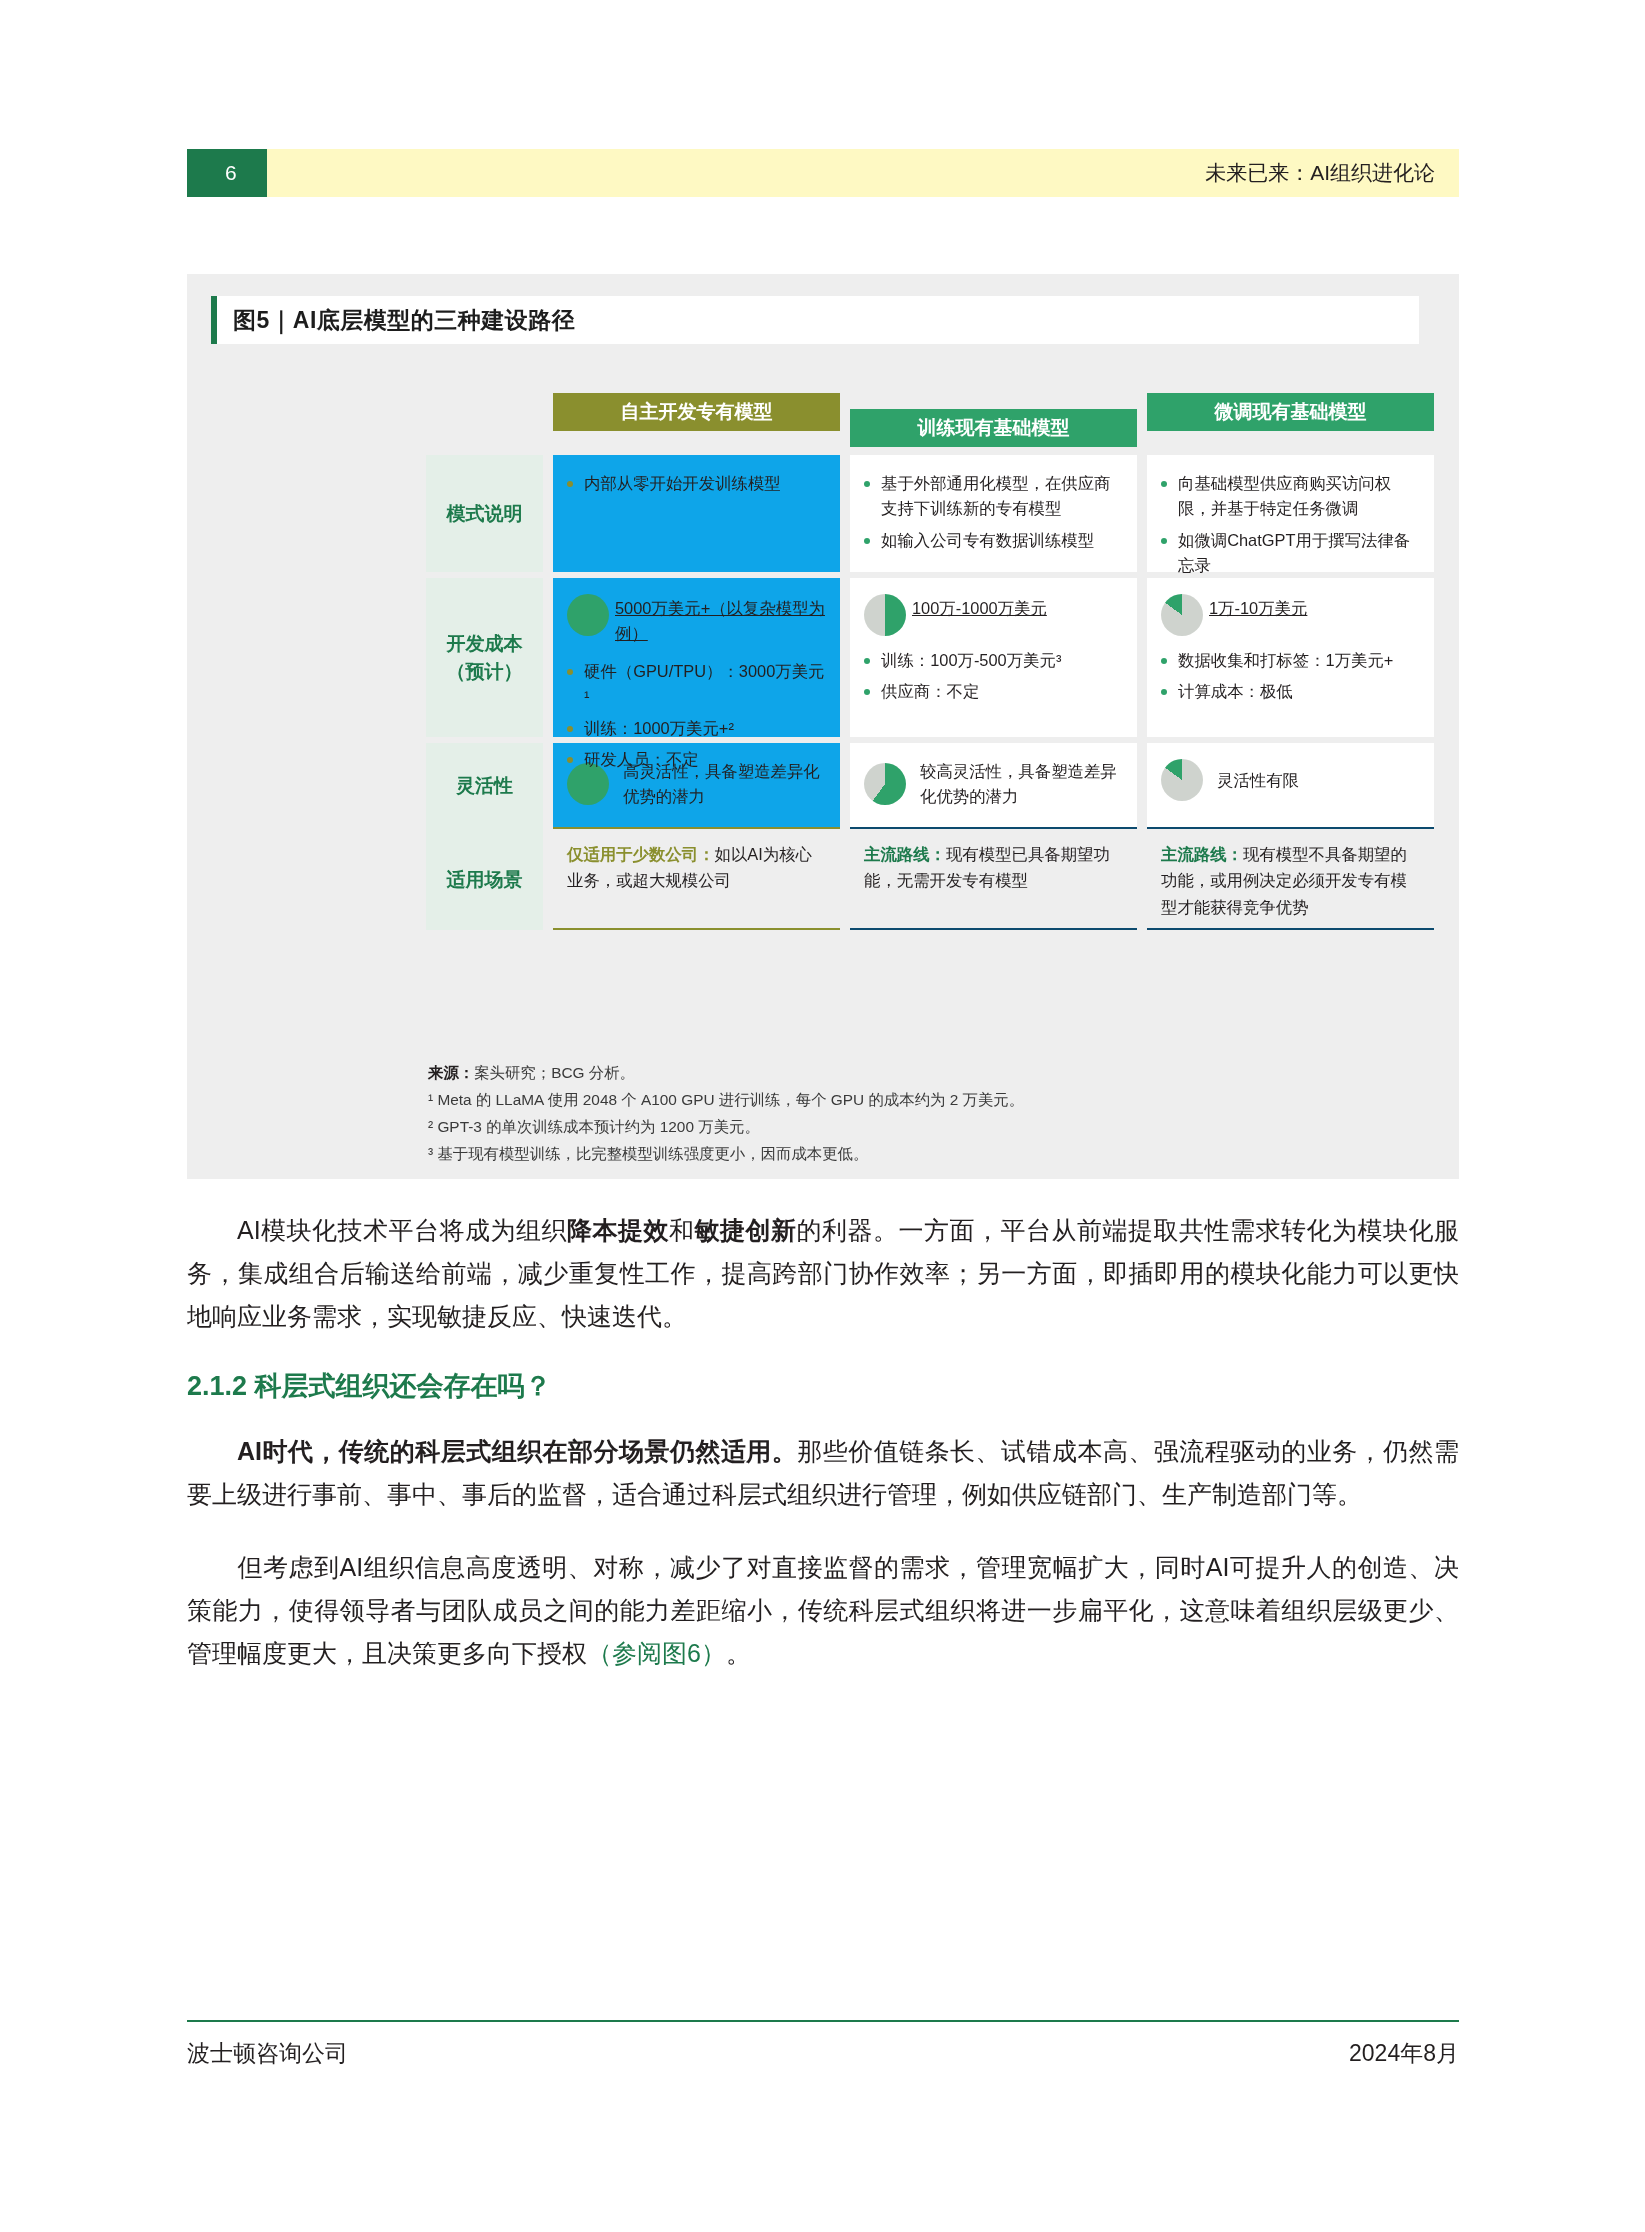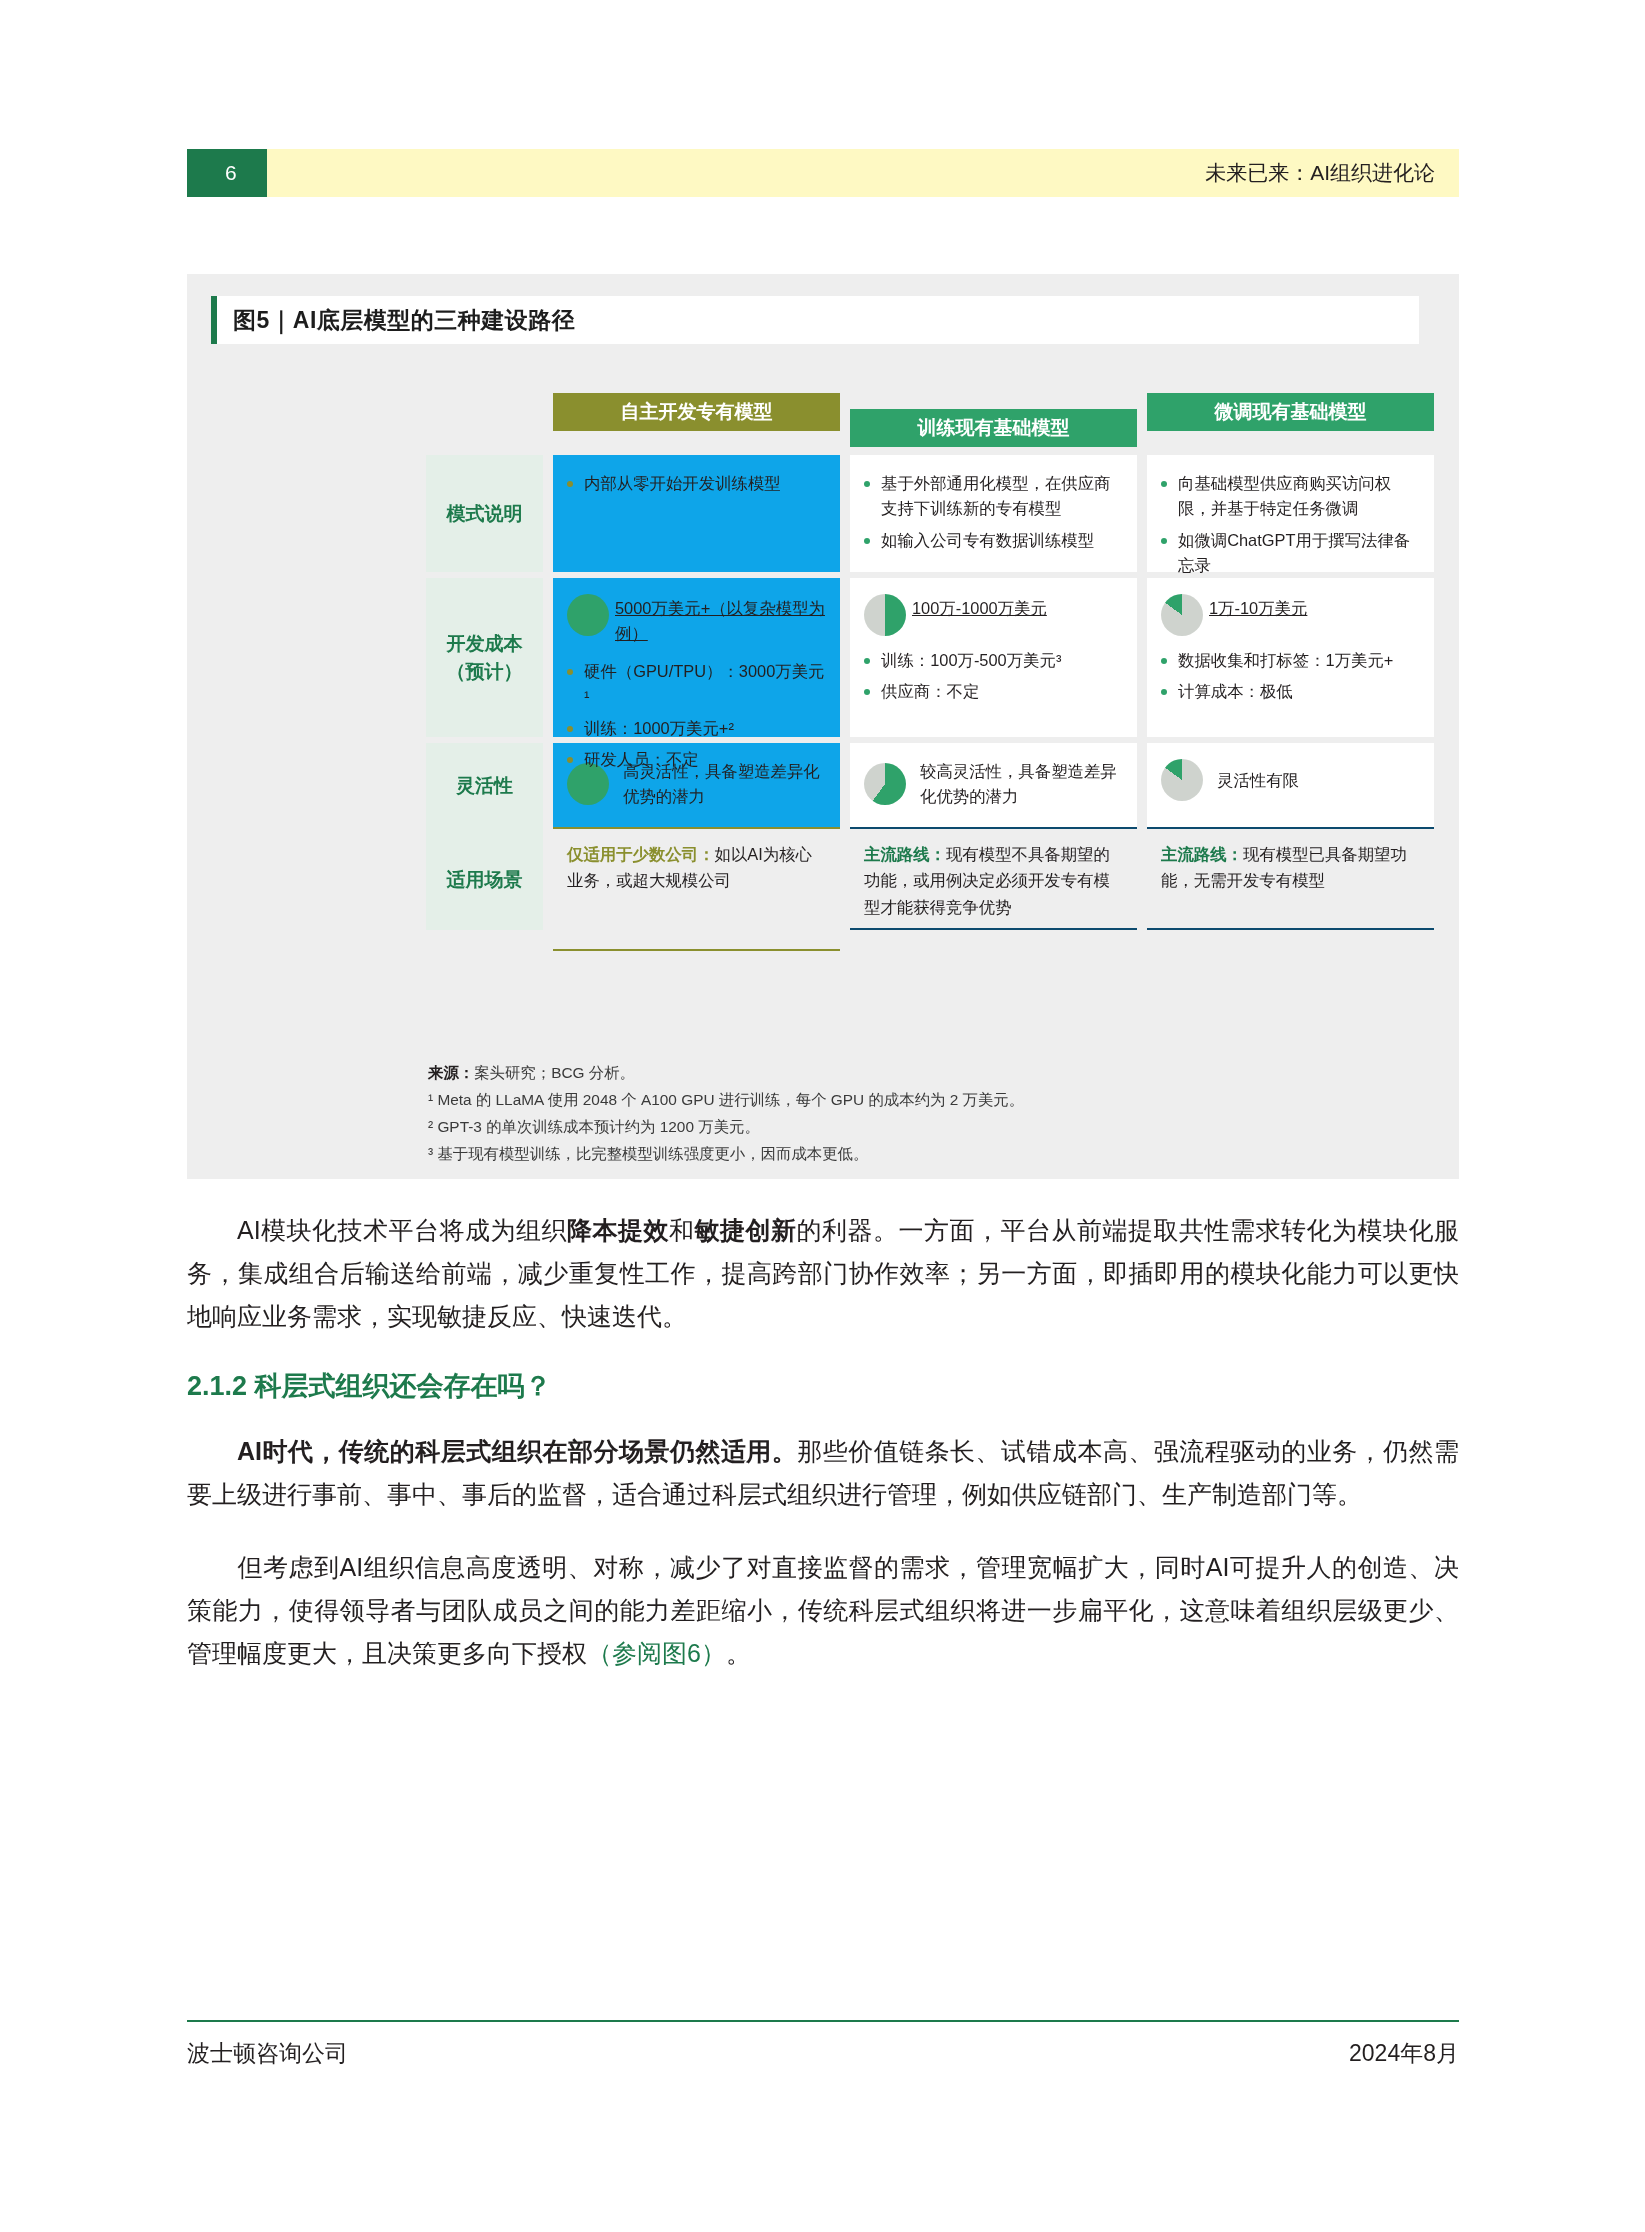--- a/index.html
+++ b/index.html
@@ -390,32 +390,32 @@
               <div class="donut q15"></div>
               <div class="txt">灵活性有限</div>
             </div>
           </div>
         </div>
       </div>
 
       <div class="row">
         <div class="rowlabel" style="height:101px;">适用场景</div>
         <div class="col">
-          <div class="usecell col-underline-a" style="height:122px;">
+          <div class="usecell col-underline-a" style="height:101px;">
             <span class="kw-olive">仅适用于少数公司：</span><span>如以AI为核心业务，或超大规模公司</span>
+          </div>
+        </div>
+        <div class="col">
+          <div class="usecell col-underline-b" style="height:101px;">
+            <span class="kw-green">主流路线：</span><span>现有模型已具备期望功能，无需开发专有模型</span>
           </div>
         </div>
         <div class="col">
           <div class="usecell col-underline-b" style="height:101px;">
             <span class="kw-green">主流路线：</span><span>现有模型不具备期望的功能，或用例决定必须开发专有模型才能获得竞争优势</span>
-          </div>
-        </div>
-        <div class="col">
-          <div class="usecell col-underline-b" style="height:101px;">
-            <span class="kw-green">主流路线：</span><span>现有模型已具备期望功能，无需开发专有模型</span>
           </div>
         </div>
       </div>
 
     </div>
 
     <div class="source">
       <div>
         <b>来源：</b><span>案头研究；BCG 分析。</span>
       </div>

